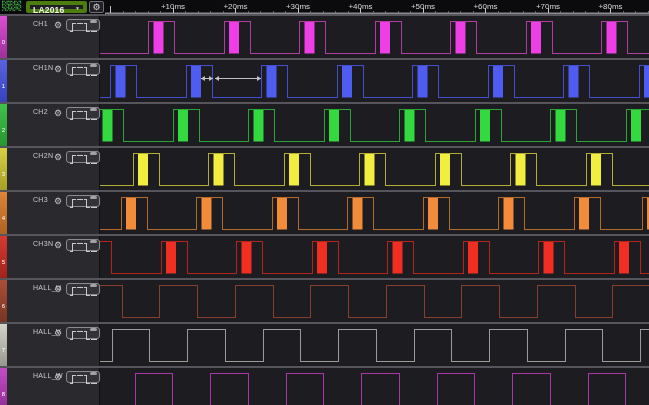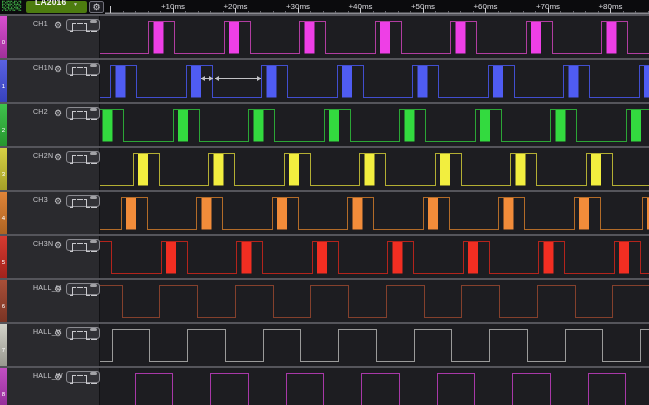--- a/index.html
+++ b/index.html
@@ -2,21 +2,21 @@
 <html><head>
 <meta charset="utf-8">
 <style>
   html,body{margin:0;padding:0;background:#000;}
   *{box-sizing:border-box;}
   #app{position:relative;width:649px;height:405px;overflow:hidden;background:#1d1d21;
        font-family:"Liberation Sans",sans-serif;}
   #topbar{position:absolute;left:0;top:0;width:100%;height:14px;background:#0b0b0d;}
   #logo{position:absolute;left:2px;top:0px;}
   #device-btn{position:absolute;left:26px;top:1px;width:61px;height:12px;background:#1f1f24;
-      border:6px solid #4d7c0f;border-radius:2px;display:flex;align-items:flex-end;
+      border:4px solid #4d7c0f;border-radius:2px;display:flex;align-items:flex-start;
       justify-content:space-between;padding:0 3px;z-index:3;}
   #device-btn .lbl{font-size:8.5px;font-weight:bold;color:#f2f2f2;letter-spacing:.2px;}
   #device-btn .dd{font-size:5px;color:#cfcfcf;}
   #gear-btn{position:absolute;left:89px;top:1px;width:15px;height:12px;background:#1f1f24;
       border:1px solid #70707a;border-radius:2px;color:#d2d2d6;font-size:9px;line-height:10px;
       text-align:center;z-index:3;}
   #ruler{position:absolute;left:100px;top:0;right:0;height:14px;z-index:1;}
   #rows{position:absolute;left:0;top:14px;width:100%;}
   .row{position:relative;width:100%;height:44px;border-top:2px solid #55555b;}
   .label-cell{position:absolute;left:0;top:0;width:100px;height:42px;background:#2a2a2e;

